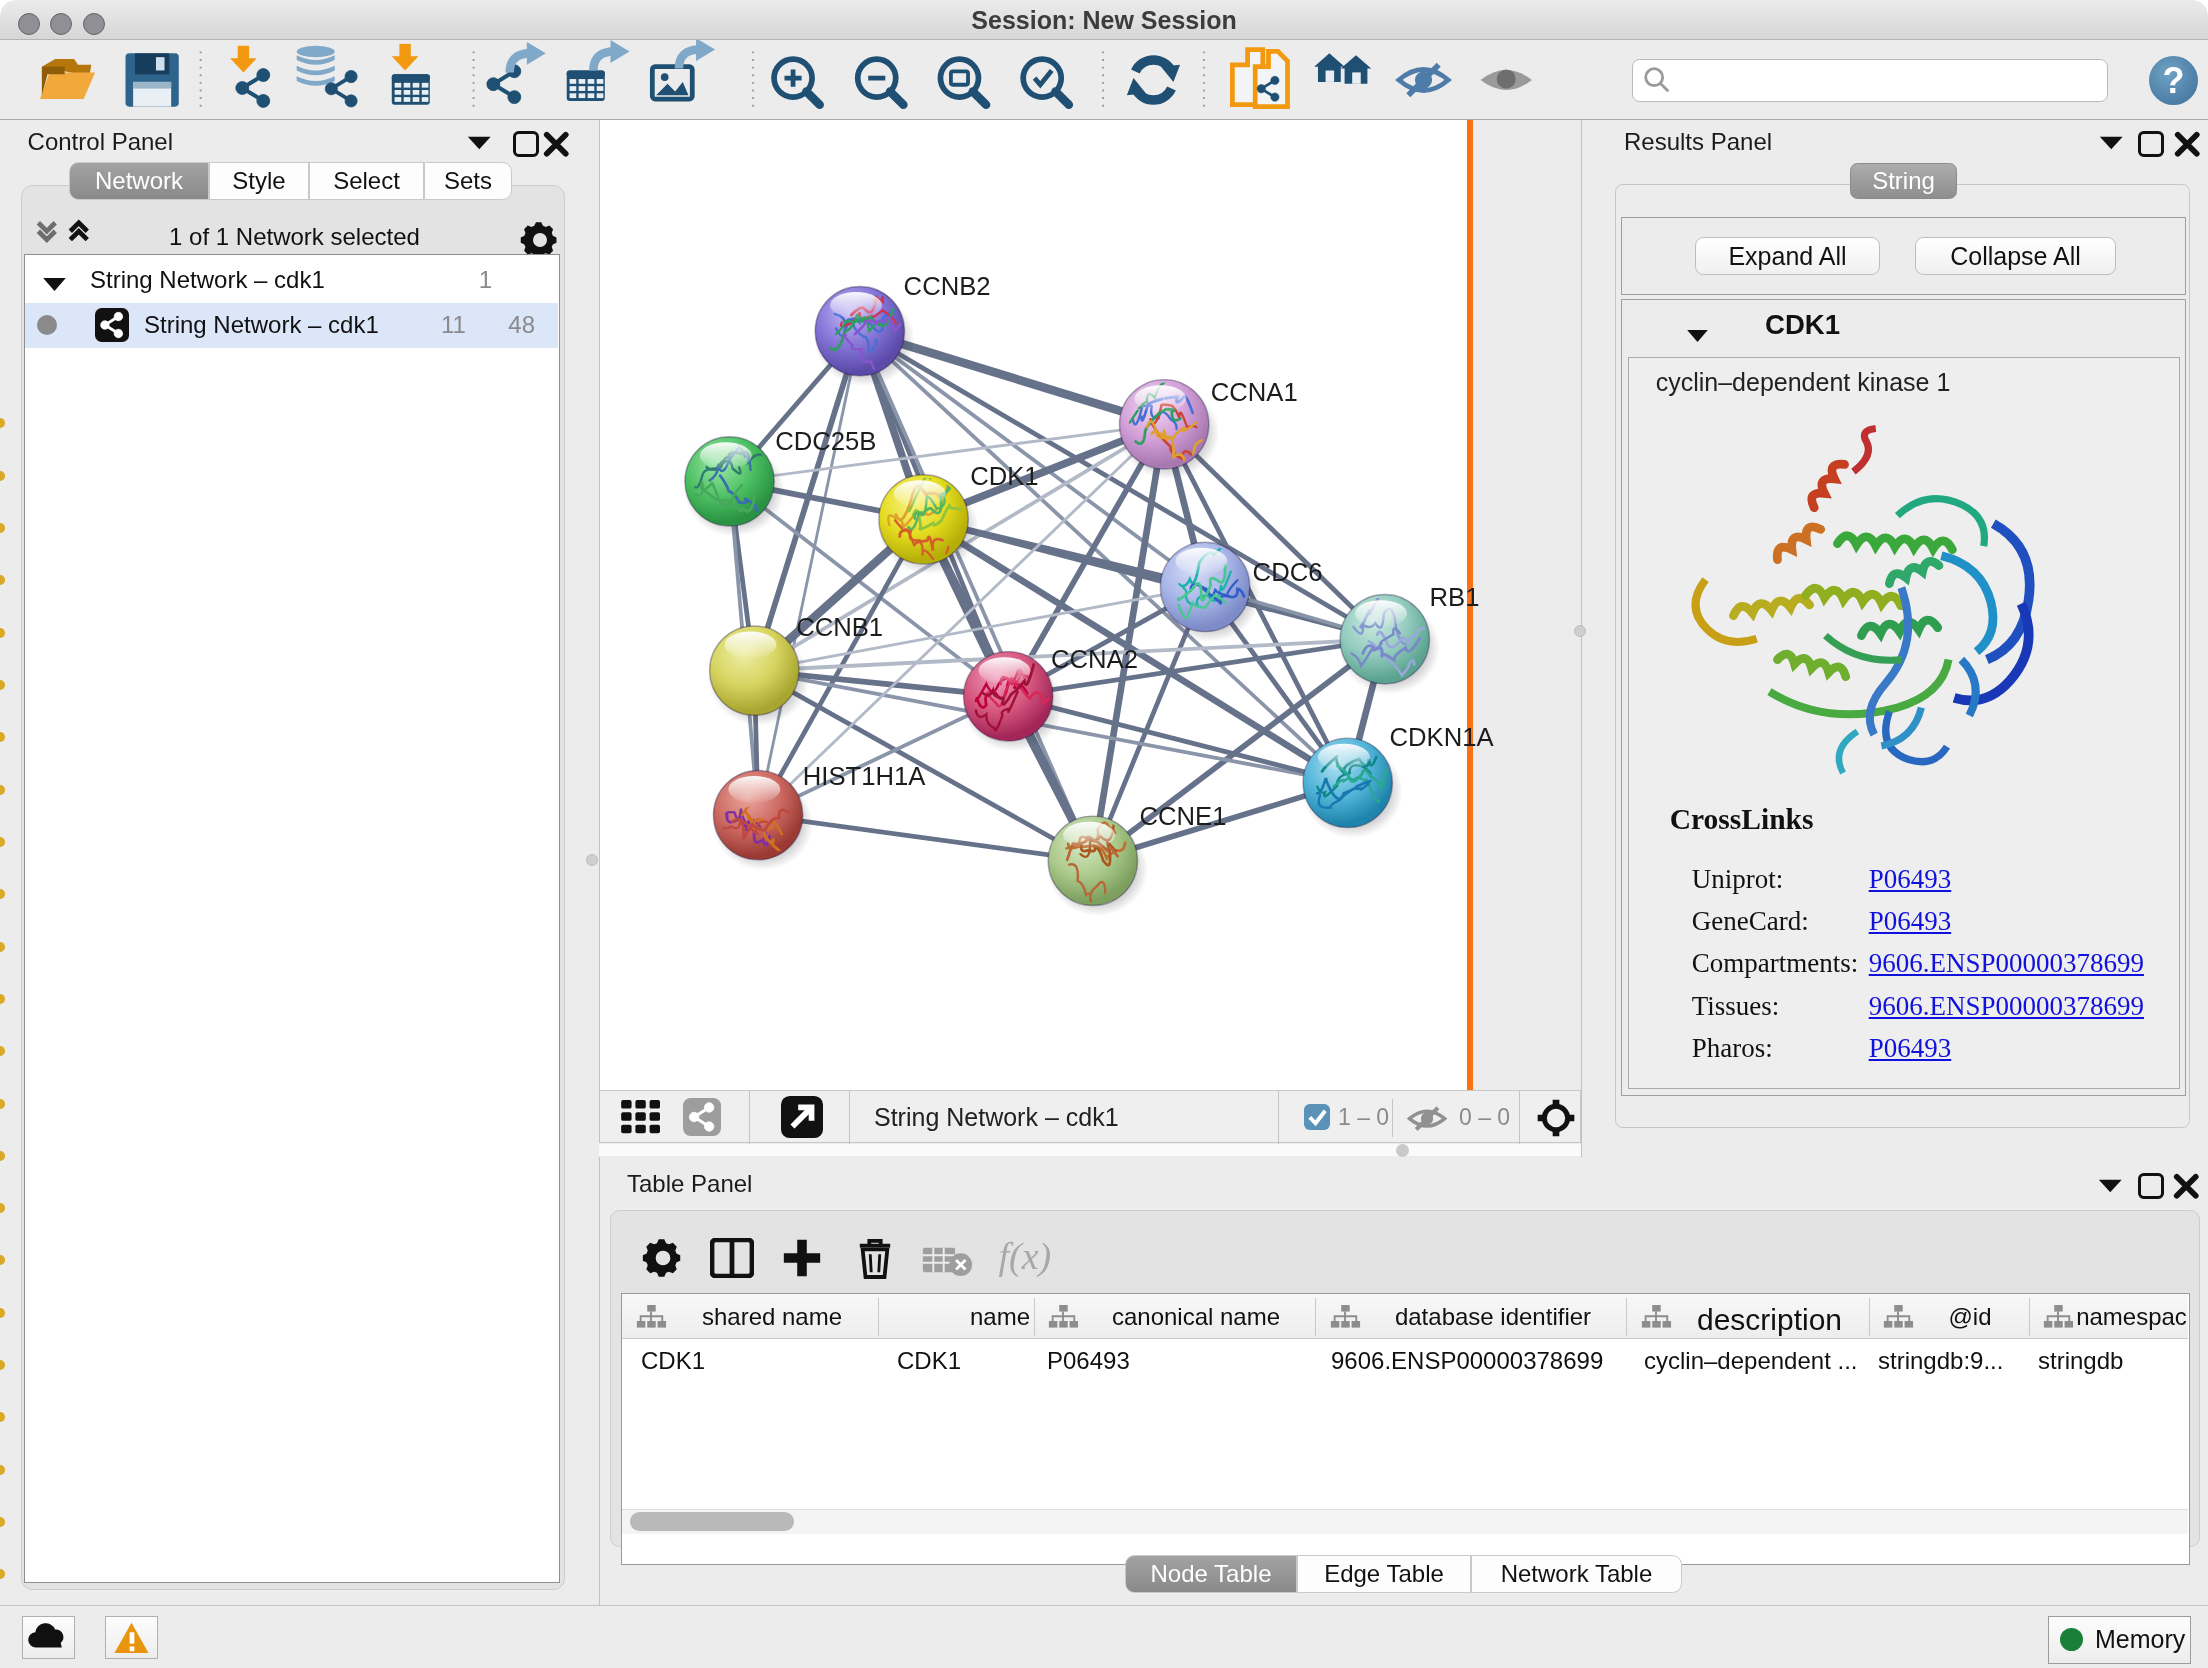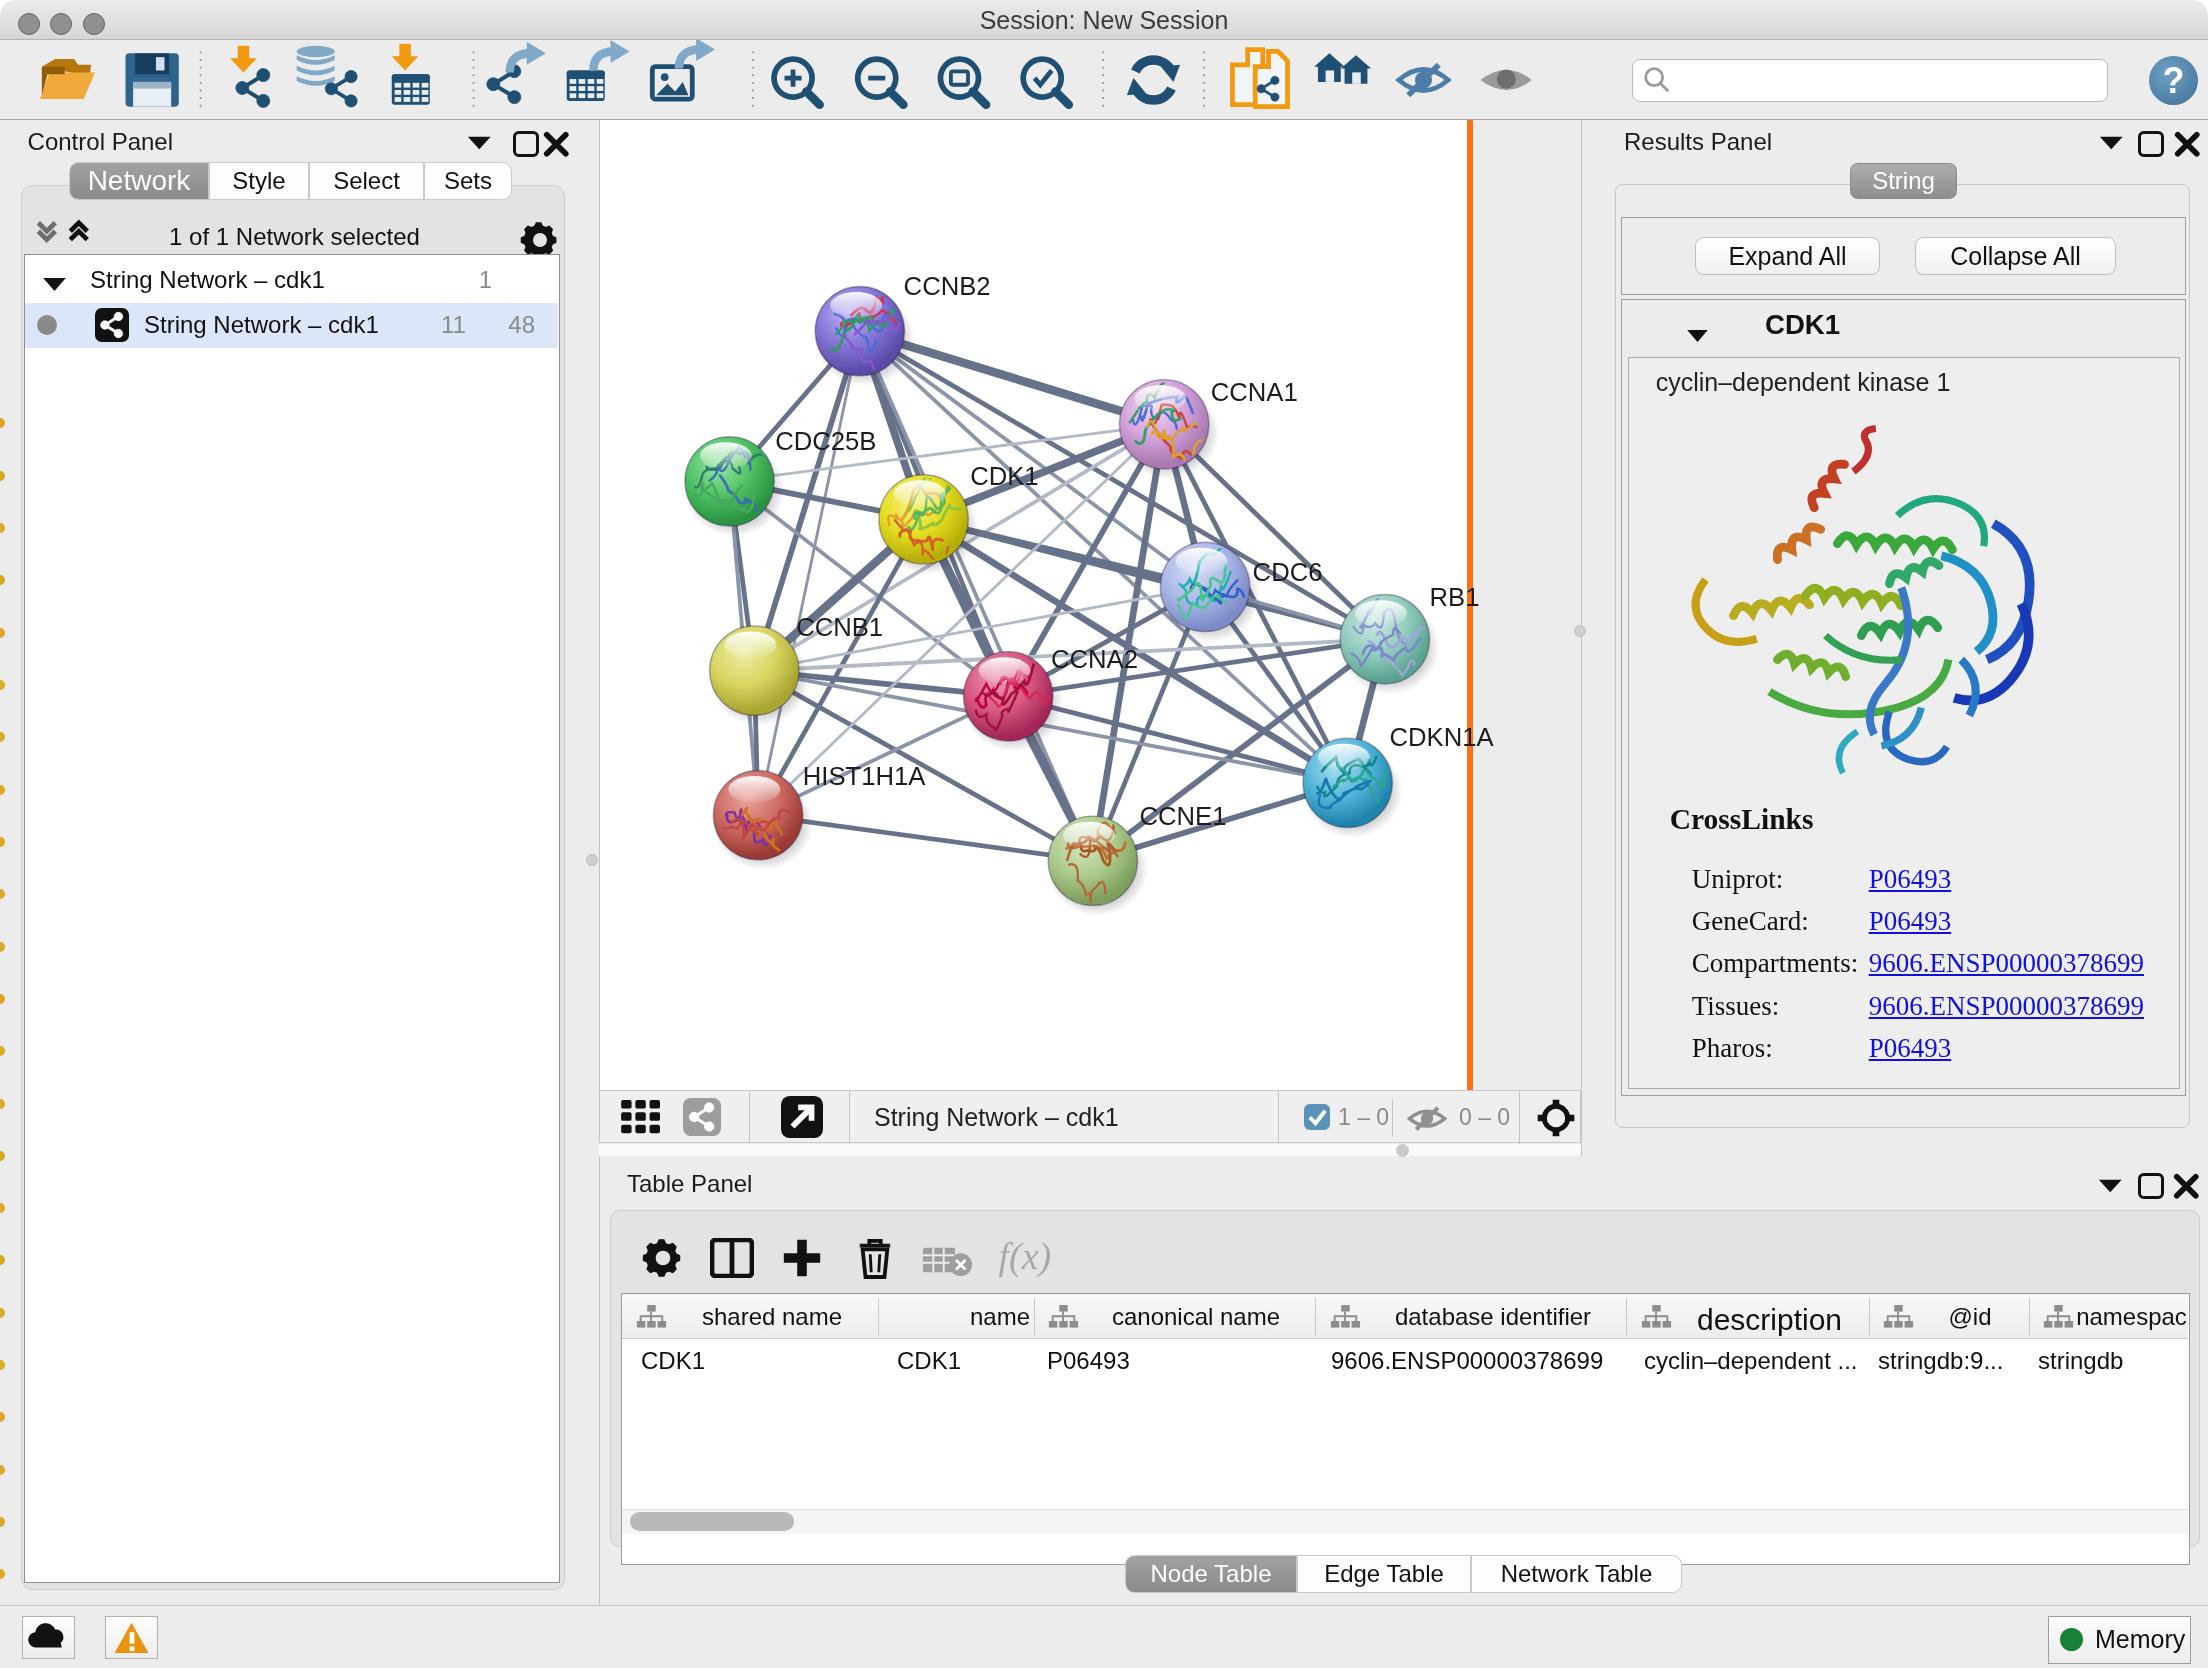--- a/index.html
+++ b/index.html
@@ -1,21 +1,21 @@
 <!DOCTYPE html>
 <html style="font-size:15px"><head><meta charset="utf-8"><style>
 * { margin:0; padding:0; box-sizing:border-box; }
 html,body { width:2208px; height:1668px; font-family:"Liberation Sans",sans-serif; background:#ececec; overflow:hidden; }
 .abs { position:absolute; }
 .panel-title { font-size:24px; color:#1b1b1b; }</style></head><body>
 <div class="abs" style="left:0;top:0;width:2208px;height:40px;background:linear-gradient(#ebebeb,#d6d6d6);border-bottom:1px solid #b4b4b4">
     <div class="abs" style="left:18px;top:13.3px;width:22px;height:22px;border-radius:50%;background:#8f8f94;border:1.9px solid #636367"></div>
     <div class="abs" style="left:50px;top:13.3px;width:22px;height:22px;border-radius:50%;background:#8f8f94;border:1.9px solid #636367"></div>
     <div class="abs" style="left:83px;top:13.3px;width:22px;height:22px;border-radius:50%;background:#8f8f94;border:1.9px solid #636367"></div>
-    <div class="abs" style="left:0;right:0;top:5.7px;text-align:center;font-size:25px;font-weight:normal;color:#3c3c3c">Session: New Session</div>
+    <div class="abs" style="left:0;right:0;top:5.7px;text-align:center;font-size:25px;font-weight:bold;color:#3c3c3c">Session: New Session</div>
   </div>
 <div class="abs" style="left:0;top:40px;width:2208px;height:80px;background:#ececec;border-bottom:1.9px solid #a8a8a8">
     <svg width="1569" height="80" viewBox="0 0 1650 84" style="position:absolute;left:0;top:0px;">
       <line x1="211" y1="12" x2="211" y2="72" stroke="#9a9a9a" stroke-width="2" stroke-dasharray="2 6"></line>
       <line x1="498" y1="12" x2="498" y2="72" stroke="#9a9a9a" stroke-width="2" stroke-dasharray="2 6"></line>
       <line x1="792" y1="12" x2="792" y2="72" stroke="#9a9a9a" stroke-width="2" stroke-dasharray="2 6"></line>
       <line x1="1160" y1="12" x2="1160" y2="72" stroke="#9a9a9a" stroke-width="2" stroke-dasharray="2 6"></line>
       <line x1="1266" y1="12" x2="1266" y2="72" stroke="#9a9a9a" stroke-width="2" stroke-dasharray="2 6"></line>
       <g transform="translate(38,12)">
         <path d="M6 16 L20 8 L40 8 L44 14 L58 14 L56 26 Z" fill="#b5760c"></path>
@@ -176,21 +176,21 @@
   </div>
 <div class="abs" style="left:0;top:120px;width:599px;height:1485px;background:#ececec">
     <div class="abs panel-title" style="left:27.6px;top:7.6px">Control Panel</div>
     <svg class="abs" width="28.5" height="19" viewBox="0 0 30 20" style="left:465px;top:13.3px">
       <path d="M3 4 L27 4 L15 17 Z" fill="#111"></path>
     </svg>
     <div class="abs" style="left:513px;top:10.5px;width:26px;height:26px;border:3.3px solid #111;border-radius:5.7px"></div>
     <svg class="abs" width="28.5" height="28.5" viewBox="0 0 30 30" style="left:542px;top:9.5px">
       <path d="M5 5 L25 25 M25 5 L5 25" stroke="#111" stroke-width="6" stroke-linecap="round"></path>
     </svg>
-    <div class="abs" style="left:69px;top:42px;width:140px;height:38px;background:linear-gradient(#a2a2a2,#8a8a8a);border-radius:9.5px 0 0 9.5px;border:1px solid #c9c9c9;color:#fff;font-size:28px;text-align:center;line-height:36px;z-index:3">Network</div>
+    <div class="abs" style="left:69px;top:42px;width:140px;height:38px;background:linear-gradient(#a2a2a2,#8a8a8a);border-radius:9.5px 0 0 9.5px;border:1px solid #c9c9c9;color:#fff;font-size:24px;text-align:center;line-height:36px;z-index:3">Network</div>
     <div class="abs" style="left:209px;top:42px;width:100px;height:38px;background:#fdfdfd;border:1px solid #c9c9c9;color:#111;font-size:24px;text-align:center;line-height:36px;z-index:3">Style</div>
     <div class="abs" style="left:309px;top:42px;width:115px;height:38px;background:#fdfdfd;border:1px solid #c9c9c9;color:#111;font-size:24px;text-align:center;line-height:36px;z-index:3">Select</div>
     <div class="abs" style="left:424px;top:42px;width:88px;height:38px;background:#fdfdfd;border-radius:0 9.5px 9.5px 0;border:1px solid #c9c9c9;color:#111;font-size:24px;text-align:center;line-height:36px;z-index:3">Sets</div>
     <div class="abs" style="left:21px;top:65px;width:544px;height:1405px;background:#e3e3e3;border:1px solid #cccccc;border-radius:11.4px"></div>
     <svg class="abs" width="67" height="32" viewBox="0 0 70 34" style="left:34px;top:99px">
       <g stroke="#6e6e6e" stroke-width="5" fill="none">
         <path d="M4 4 L13 13 L22 4"></path>
         <path d="M4 13 L13 22 L22 13"></path>
       </g>
       <g stroke="#111" stroke-width="5" fill="none">

